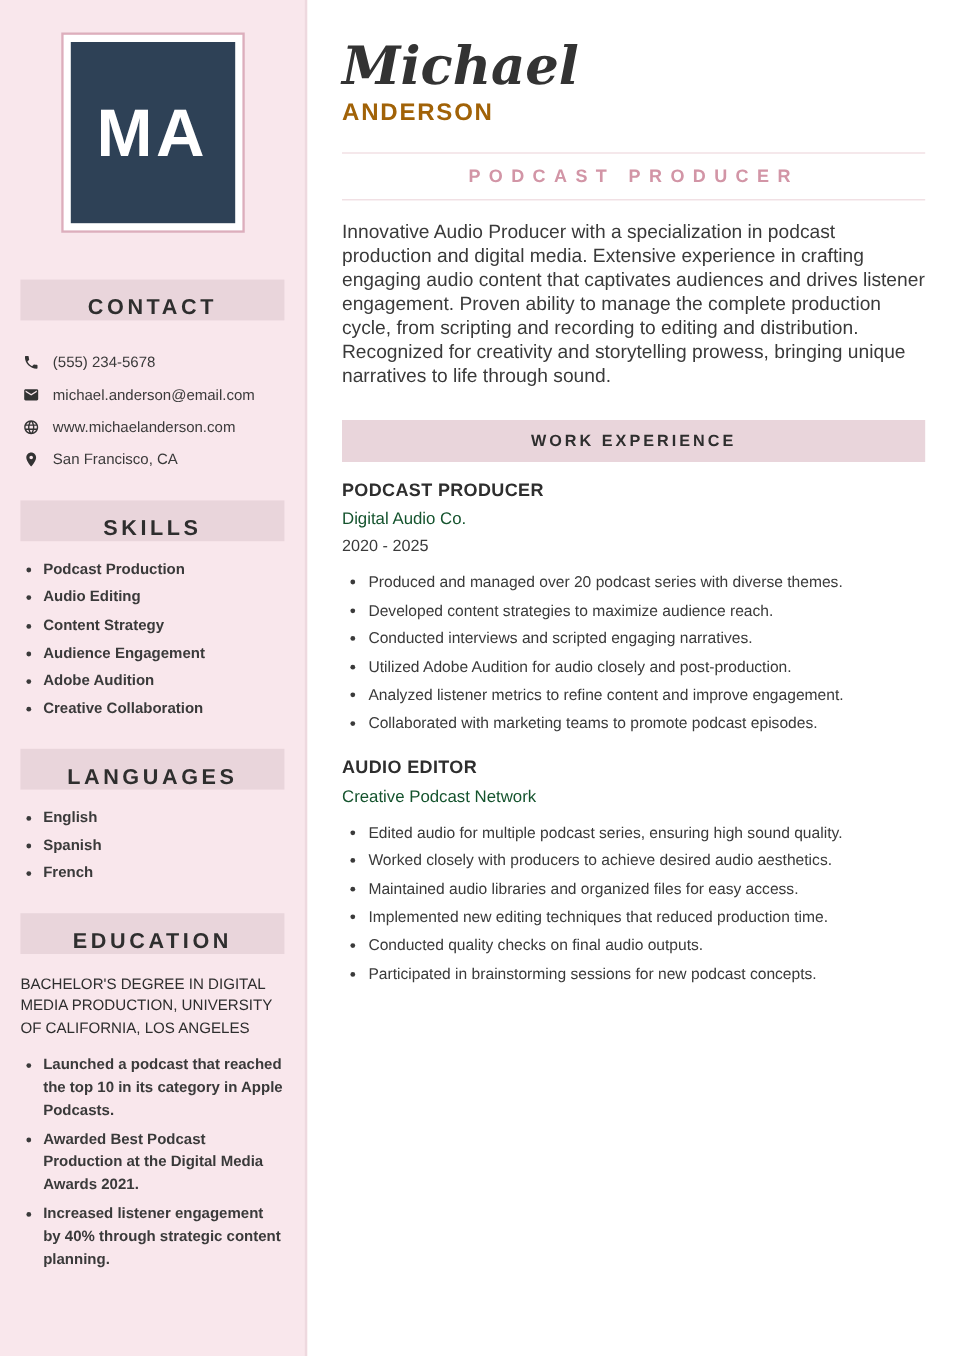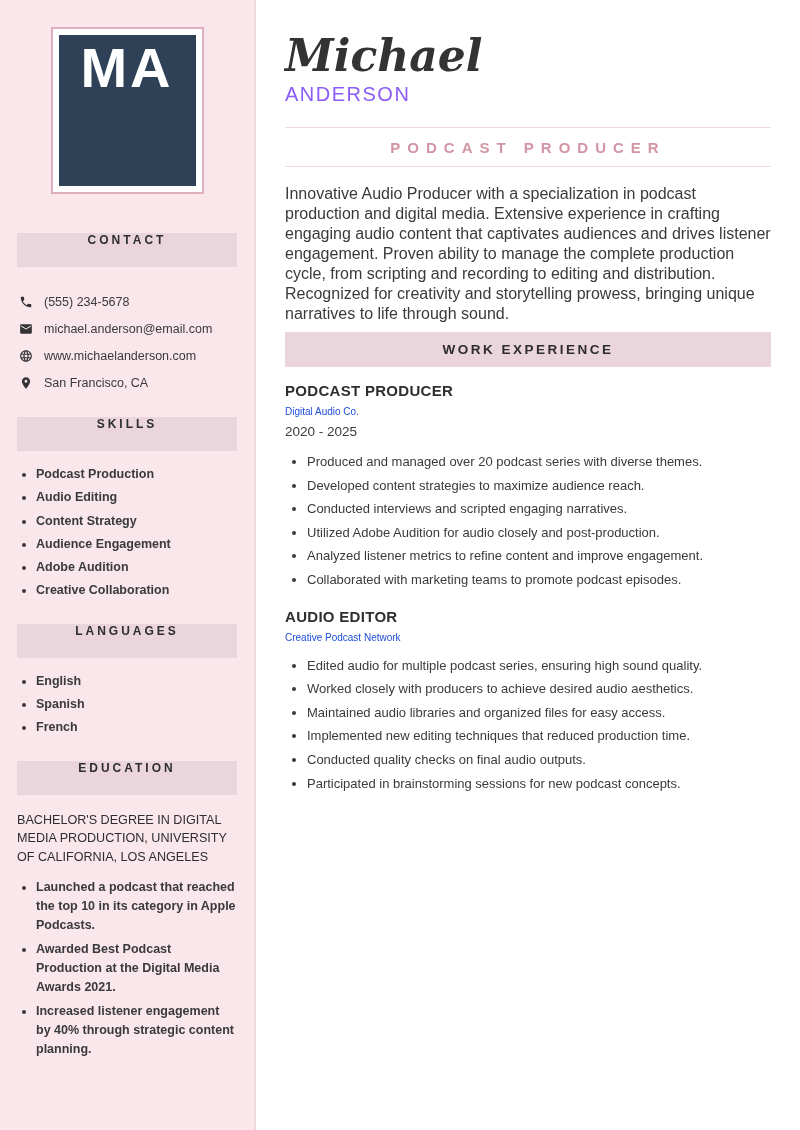--- a/index.html
+++ b/index.html
@@ -18,29 +18,29 @@
     border-right:2px solid var(--sidebar-border, #eed9df);
     padding:27px 17px 0 17px;
   }
   .photo-frame {
     width:153px; margin:0 auto;
     border:2px solid var(--photo-frame-border, #ddaebc);
     background:#ffffff; padding:6px;
   }
   .photo-inner {
     height:151px; background:var(--photo-bg, #2e4156);
-    display:flex; align-items:flex-start; justify-content:center;
+    display:flex; align-items:center; justify-content:center;
   }
   .initials {
     color:#ffffff; font-size:56px; font-weight:600; letter-spacing:3px;
   }
   .side-band {
     background:var(--band-bg, #e9d5db);
-    height:34px; display:flex; align-items:flex-start; justify-content:center;
-    font-weight:bold; font-size:12px; letter-spacing:3px; color:#2e2e2e;
+    height:34px; display:flex; align-items:flex-end; justify-content:center;
+    font-weight:bold; font-size:18px; letter-spacing:3px; color:#2e2e2e;
   }
   .band-contact { margin-top:39px; }
   .band-skills, .band-languages, .band-education, .band-achievements { margin-top:21px; }
   .contact-list { margin-top:21px; }
   .contact-row {
     display:flex; align-items:center; gap:11px;
     height:27px; font-size:12.5px; color:#3a3a3a; padding-left:2px;
   }
   .contact-row svg { flex:0 0 auto; }
   ul.side-list {
@@ -54,45 +54,45 @@
     line-height:18.5px; color:#2e2e2e;
   }
   
   .main { flex:1; padding:32px 29px 0 29px;border-radius:23px; }
   .first-name {
     font-family:cursive, "DejaVu Serif", serif;
     font-style:italic; font-weight:bold;
     font-size:44px; line-height:48px; color:#333333;
   }
   .last-name {
-    font-size:20px; font-weight:normal; letter-spacing:1.5px;
-    color:#8b5cf6; margin-top:3px;
+    font-size:20px; font-weight:bold; letter-spacing:1.5px;
+    color:#a16207; margin-top:3px;
   }
   .rule {
     border:none; border-top:1px solid var(--rule-color, #eed9de);
     margin:0;
   }
   .rule-top { margin-top:21px; }
   .role-title {
     text-align:center; color:var(--role-pink, #d295a6);
     font-weight:bold; font-size:15px; letter-spacing:7px;
     padding:11px 0 10px 0;
   }
   .summary {
     margin-top:17px; font-size:16px; line-height:20px; color:#3a3a3a;
   }
   .work-band {
-    margin-top:8px; background:var(--band-bg, #e9d5db);
+    margin-top:26px; background:var(--band-bg, #e9d5db);
     height:35px; display:flex; align-items:center; justify-content:center;
     font-weight:bold; font-size:13.5px; letter-spacing:2.5px; color:#2e2e2e;
   }
   .job { margin-top:15px; }
   .job + .job { margin-top:16px; }
   .job-title { font-size:15px; font-weight:bold; color:#2e2e2e; letter-spacing:0.3px; }
-  .job-company { font-size:10px; margin-top:7px; color:#1d4ed8; }
+  .job-company { font-size:14px; margin-top:7px; color:#14532d; }
   .job-dates { font-size:13.5px; margin-top:7px; color:#3a3a3a; }
   ul.job-bullets {
     margin-top:11px; padding-left:22px; list-style:disc; color:#3a3a3a;
   }
   ul.job-bullets li { font-size:13px; line-height:23.6px; }
 </style>
 </head>
 <body>
 
 <aside class="sidebar">

